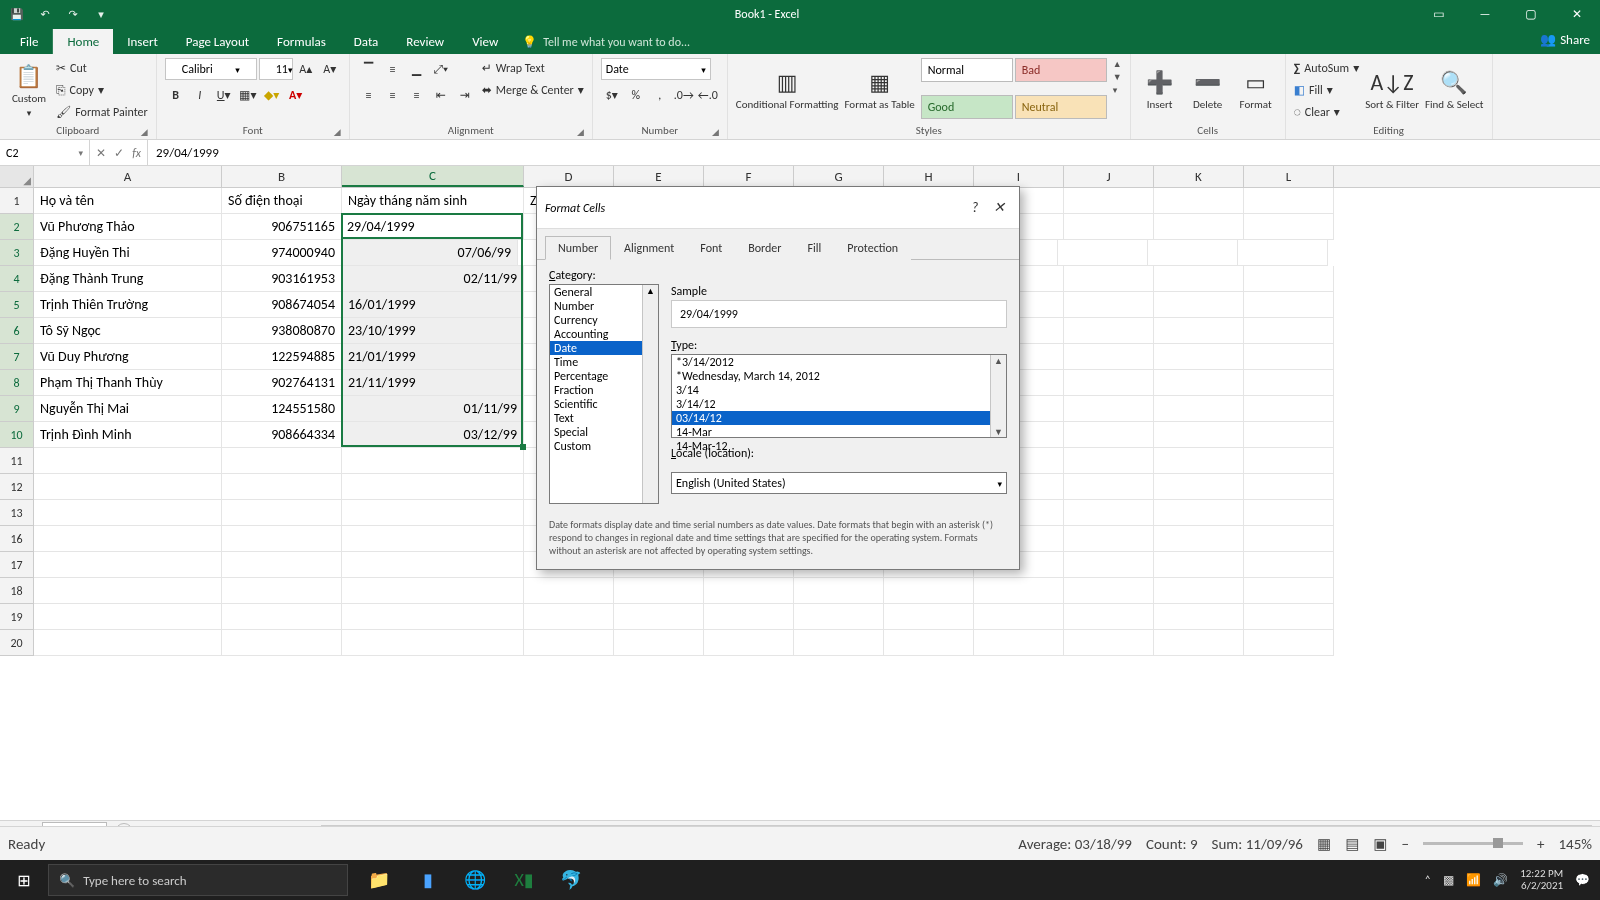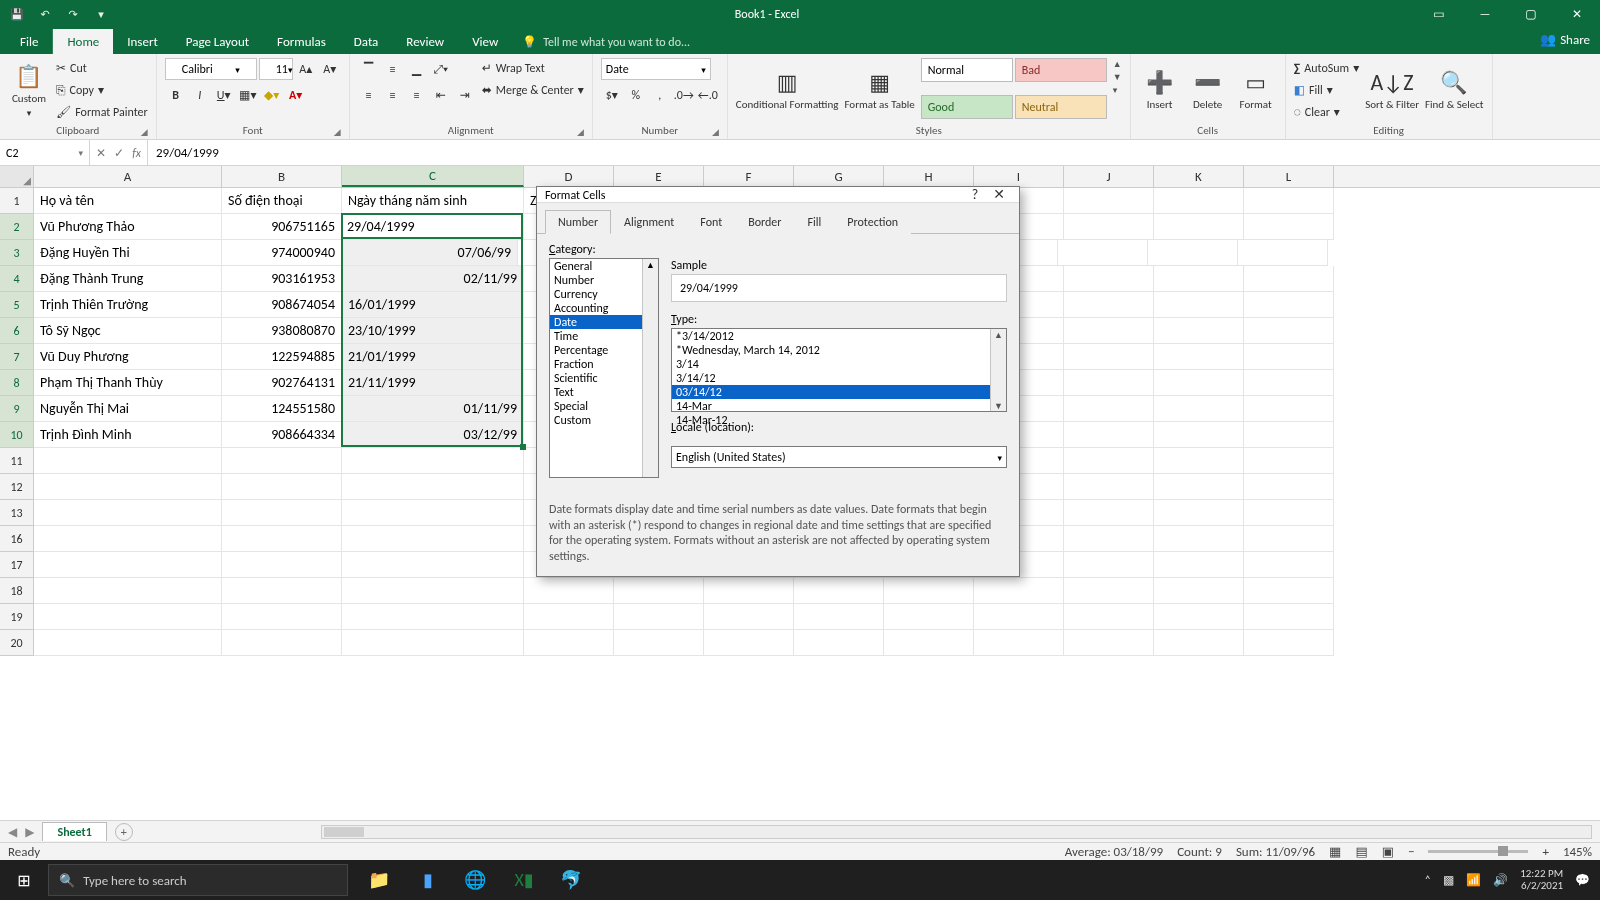--- a/index.html
+++ b/index.html
@@ -64,46 +64,46 @@
 .sel-rect { position:absolute; border:2px solid #1a7a43; pointer-events:none;}
 .sel-handle { position:absolute; width:6px; height:6px; background:#1a7a43; pointer-events:none;}
 
 
 .sheet-tabs { position:absolute; left:0; right:0; bottom:18px; height:22px; background:#f3f3f3; border-top:1px solid #d4d4d4; display:flex; align-items:center; padding:0 8px; gap:8px; font-size:12px;}
 .sheet-tab { background:#fff; border:1px solid #bbb; border-bottom:none; padding:2px 14px; font-weight:600; color:#0c6b3d;}
 .add-sheet { width:18px; height:18px; border:1px solid #bbb; border-radius:50%; display:flex; align-items:center; justify-content:center; color:#666;}
 .hscroll { flex:1; margin-left: 180px; height:14px; background:#eee; border:1px solid #ccc; position:relative;}
 .hscroll .thumb{ position:absolute; left:2px; top:1px; bottom:1px; width:40px; background:#cfcfcf;}
 
-.statusbar { position:absolute; left:0; right:0; bottom:0; height:18px; background:#f3f3f3; display:flex; align-items:center; font-size:13px; color:#444; padding:0 8px; justify-content:space-between; border-top:1px solid #d4d4d4;}
+.statusbar { position:absolute; left:0; right:0; bottom:0; height:34px; background:#f3f3f3; display:flex; align-items:center; font-size:15px; color:#444; padding:0 8px; justify-content:space-between; border-top:1px solid #d4d4d4;}
 .status-right{display:flex; gap:14px; align-items:center;}
 .zoom-slider{width:100px;height:3px;background:#bbb;position:relative;}
 .zoom-slider::after{content:"";position:absolute;left:70%;top:-4px;width:10px;height:10px;background:#999;}
 
 
 .dialog { position:absolute; left:536px; top:186px; width:484px; background:#f0f0f0; border:1px solid #787878; box-shadow: 4px 4px 10px rgba(0,0,0,.3); font-size:12px;}
-.dialog .dlg-title { height:16px; display:flex; align-items:center; padding:0 8px; background:#fff; border-bottom:1px solid #ddd;}
+.dialog .dlg-title { height:42px; display:flex; align-items:center; padding:0 8px; background:#fff; border-bottom:1px solid #ddd;font-style:italic;}
 .dialog .dlg-title .t { flex:1; font-size:12px; }
 .dialog .dlg-title .x { width:24px; text-align:center; font-size:14px; color:#333; cursor:pointer;}
 .dlg-tabs { display:flex; border-bottom:1px solid #bcbcbc; padding:6px 8px 0 8px; gap:0;}
 .dlg-tab { padding:4px 12px; border:1px solid transparent; border-bottom:none; font-size:12px; color:#333; cursor:pointer; position:relative; top:1px; background:#f0f0f0;}
 .dlg-tab.active { border-color:#bcbcbc; background:#f0f0f0; border-bottom:1px solid #f0f0f0;}
 .dlg-body { padding:8px 12px 12px 12px; }
 .dlg-row { display:flex; gap:12px; }
 .listbox { border:1px solid #7a7a7a; background:#fff; height:220px; width:110px; font-size:12px; overflow:hidden; position:relative;}
 .listbox .item { padding:0 4px; height:14px; line-height:14px; cursor:pointer;}
 .listbox .item.sel { background:#0a63c9; color:#fff; }
 .listbox .sb { position:absolute; right:0; top:0; bottom:0; width:16px; background:#efefef; border-left:1px solid #c5c5c5;}
 .sample-box { border:1px solid #c9c9c9; background:#fff; padding:6px 8px; margin-top:2px;}
 .type-list { border:1px solid #7a7a7a; background:#fff; height:84px; font-size:12px; position:relative; margin-top:2px;}
 .type-list .item{padding:0 4px; height:14px; line-height:14px;}
 .type-list .item.sel{background:#0a63c9;color:#fff;}
 .type-list .sb{position:absolute;right:0;top:0;bottom:0;width:16px;background:#efefef;border-left:1px solid #c5c5c5; display:flex; flex-direction:column; justify-content:space-between; align-items:center; font-size:9px; color:#555;}
 .combo { border:1px solid #7a7a7a; background:#fff; height:22px; display:flex; align-items:center; justify-content:space-between; padding:0 4px; margin-top:12px;}
-.dlg-note { color:#555; font-size:12px; line-height:1.3; margin-top:24px;}
+.dlg-note { color:#555; font-size:10px; line-height:1.3; margin-top:14px;}
 .dlg-btns { display:flex; justify-content:flex-end; gap:10px; padding:10px 12px 12px; }
 .dlg-btn { min-width:72px; height:22px; border:1px solid #888; background:#e8e8e8; font-size:12px; }
 .dlg-btn.primary { border:1px solid #0a63c9; outline:1px solid #0a63c9;}
 
 
 .taskbar { position:absolute; left:0; right:0; bottom:0; height:40px; background:#1f1f1f; display:flex; align-items:center; color:#fff; z-index:50;}
 .taskbar { bottom:0; }
 .taskbar .start { width:48px; height:40px; display:flex; align-items:center; justify-content:center; font-size:16px;}
 .taskbar .search { flex:0 0 300px; height:32px; background:#2b2b2b; display:flex; align-items:center; padding:0 10px; gap:8px; color:#ccc; font-size:13px; margin-left:0px; border:1px solid #444;}
 .taskbar .apps { display:flex; margin-left:8px;}

